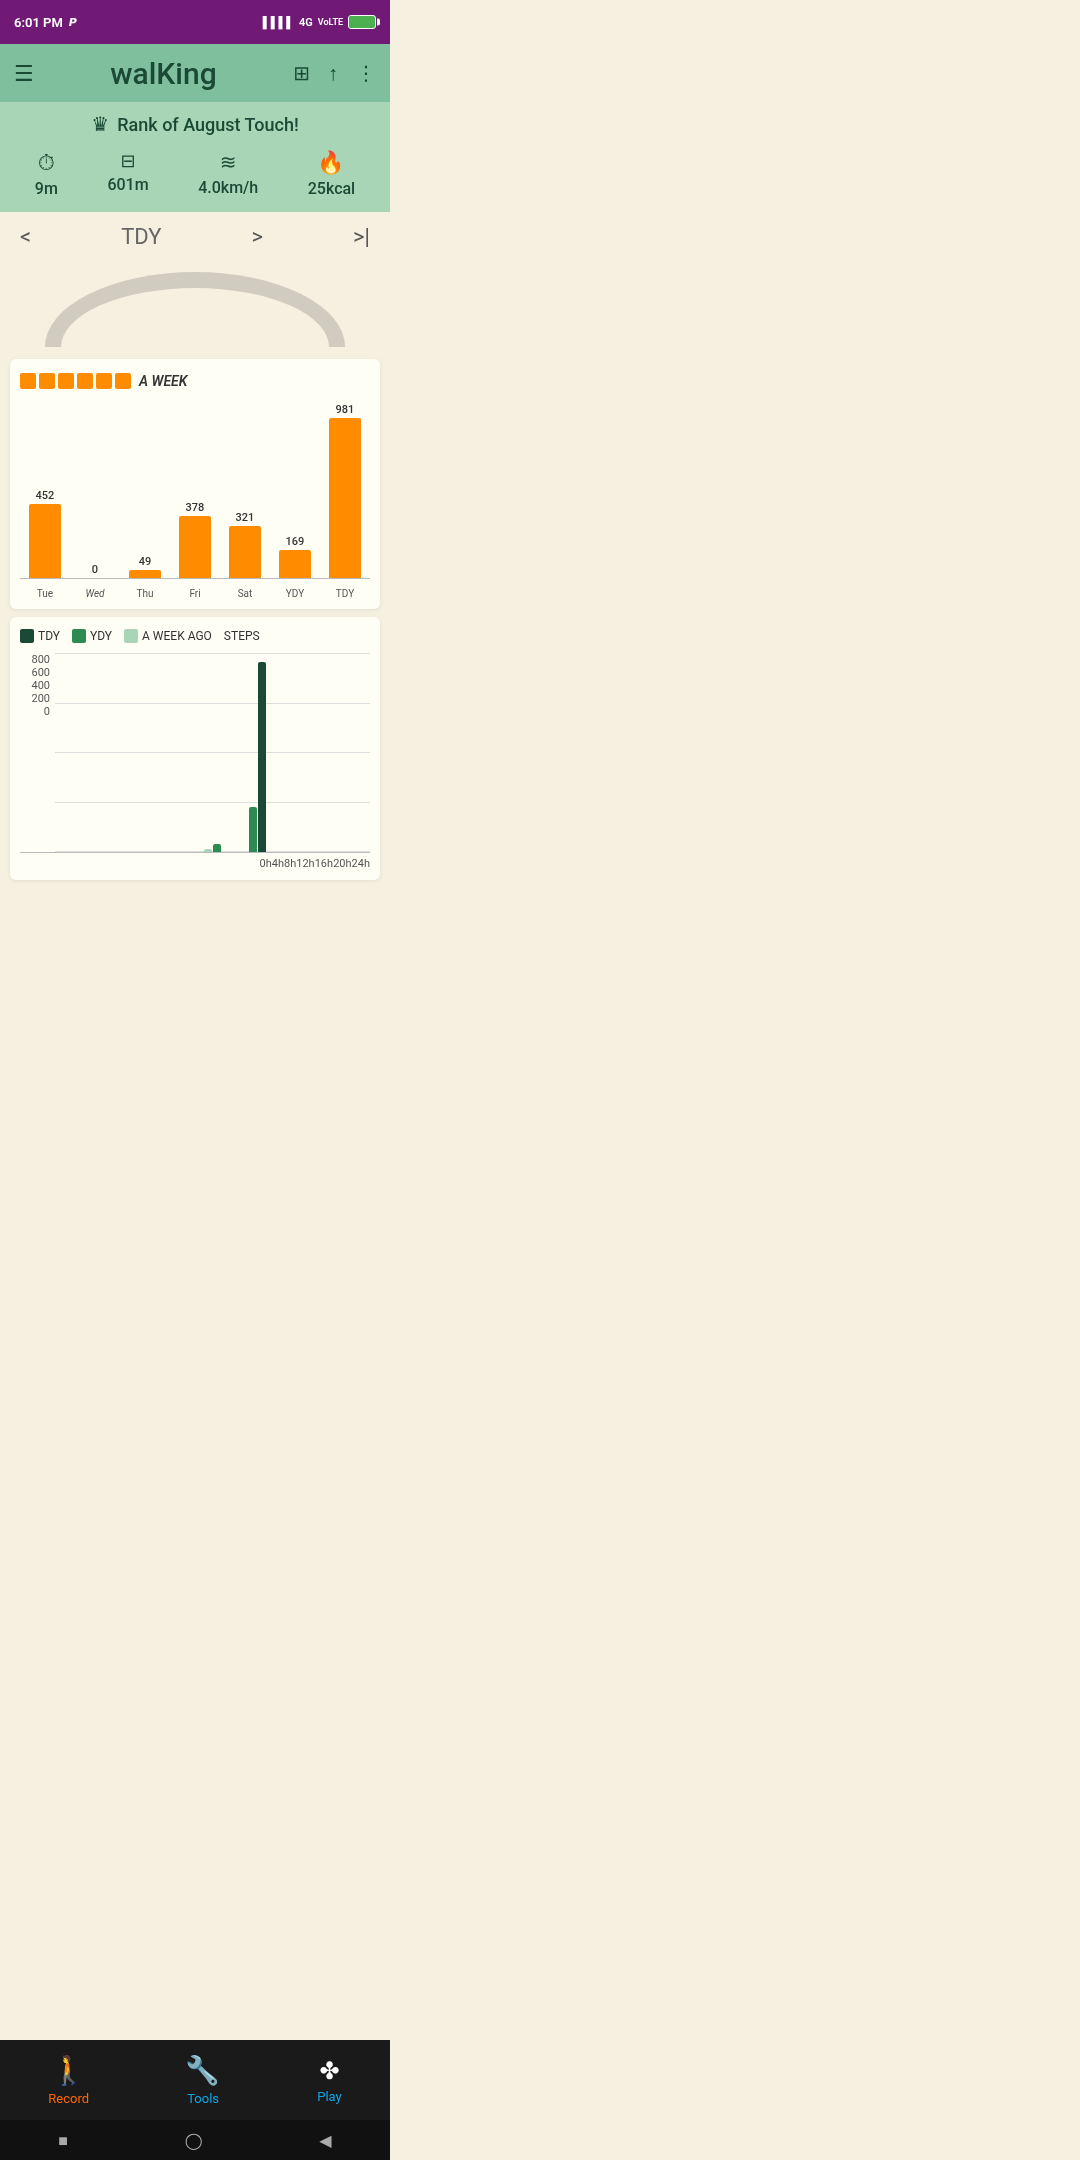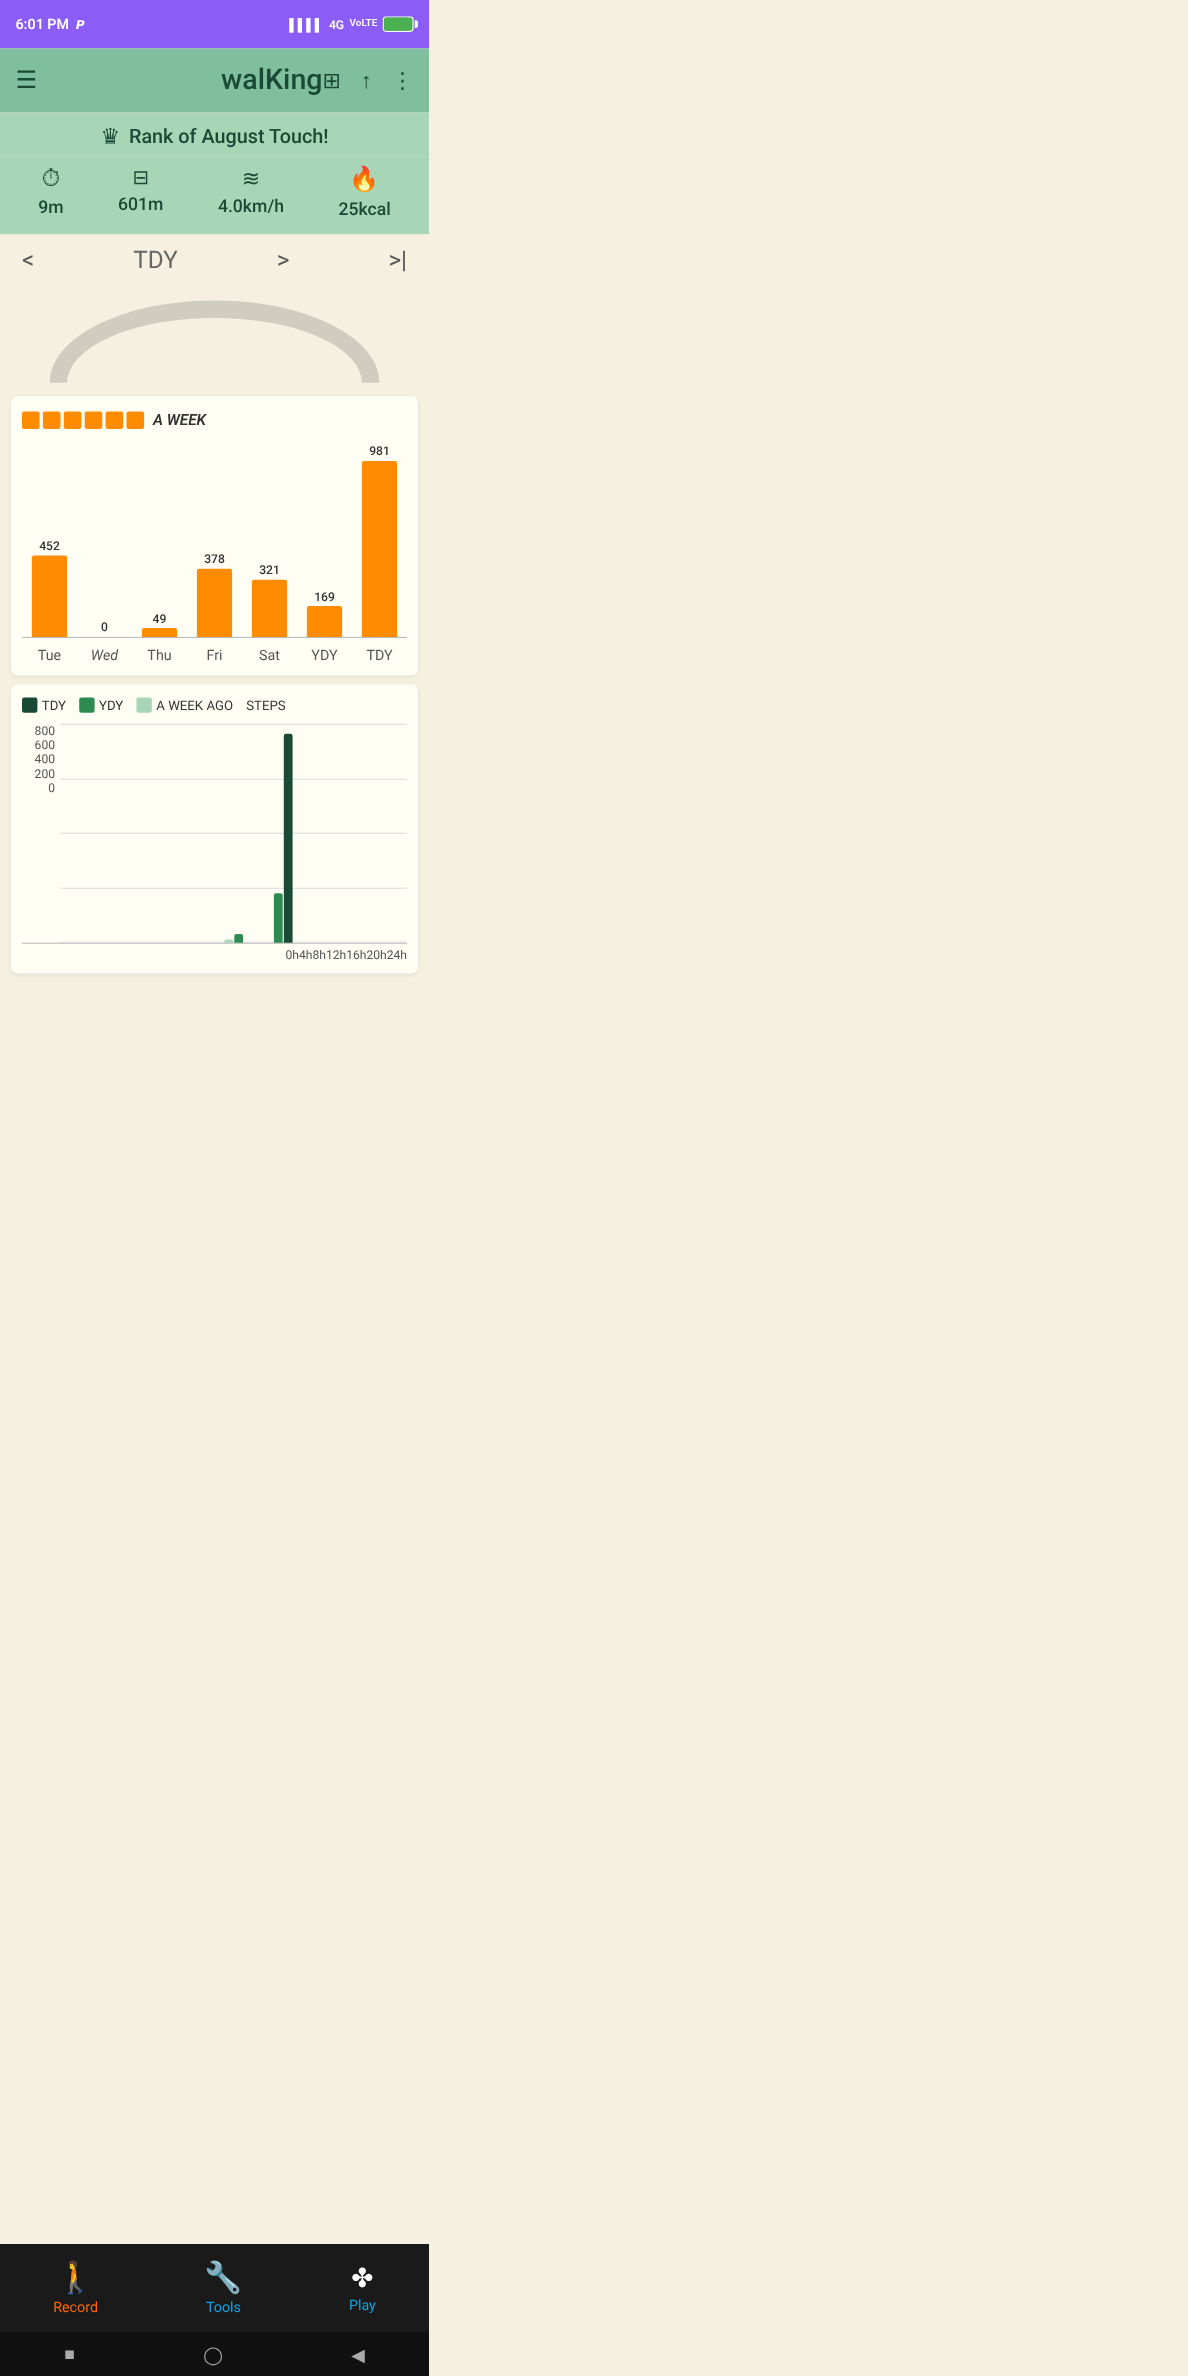--- a/index.html
+++ b/index.html
@@ -7,21 +7,21 @@
     body {
       width: 390px;
       min-height: 840px;
       font-family: 'Roboto', Arial, sans-serif;
       background: #f5f0e0;
       overflow-x: hidden;
     }
 
     
     .status-bar {
-      background: #8b5cf6;
+      background: #701a75;
       color: white;
       display: flex;
       justify-content: space-between;
       align-items: center;
       padding: 22px 14px;
       font-size: 13px;
       font-weight: 600;
       height: 32px;
     }
     .status-left { display: flex; align-items: center; gap: 6px; }
@@ -57,22 +57,22 @@
     .app-bar {
       background: #7fbf9e;
       display: flex;
       align-items: center;
       padding: 0 14px;
       height: 58px;
     }
     .app-bar-menu { font-size: 22px; color: #1a4a35; cursor: pointer; }
     .app-bar-title {
       flex: 1;
-      text-align: right;
-      font-size: 26px;
+      text-align: center;
+      font-size: 30px;
       font-weight: 500;
       color: #1a4a35;
     }
     .app-bar-actions { display: flex; gap: 18px; align-items: center; }
     .app-bar-icon { font-size: 20px; color: #1a4a35; cursor: pointer; }
 
     
     .rank-banner {
       background: #a8d5b5;
       text-align: center;
@@ -184,21 +184,21 @@
       margin-bottom: 2px;
       font-weight: 500;
     }
     .bar {
       background: #ff8c00;
       width: 32px;
       border-radius: 2px 2px 0 0;
     }
     .bar-label {
       margin-top: 5px;
-      font-size: 13px;
+      font-size: 10px;
       color: #555;
     }
 
     
     .hourly-chart-card {
       background: #fffef5;
       margin: 0 10px 8px;
       border-radius: 6px;
       padding: 12px 10px 10px;
       box-shadow: 0 1px 4px rgba(0,0,0,0.08);

